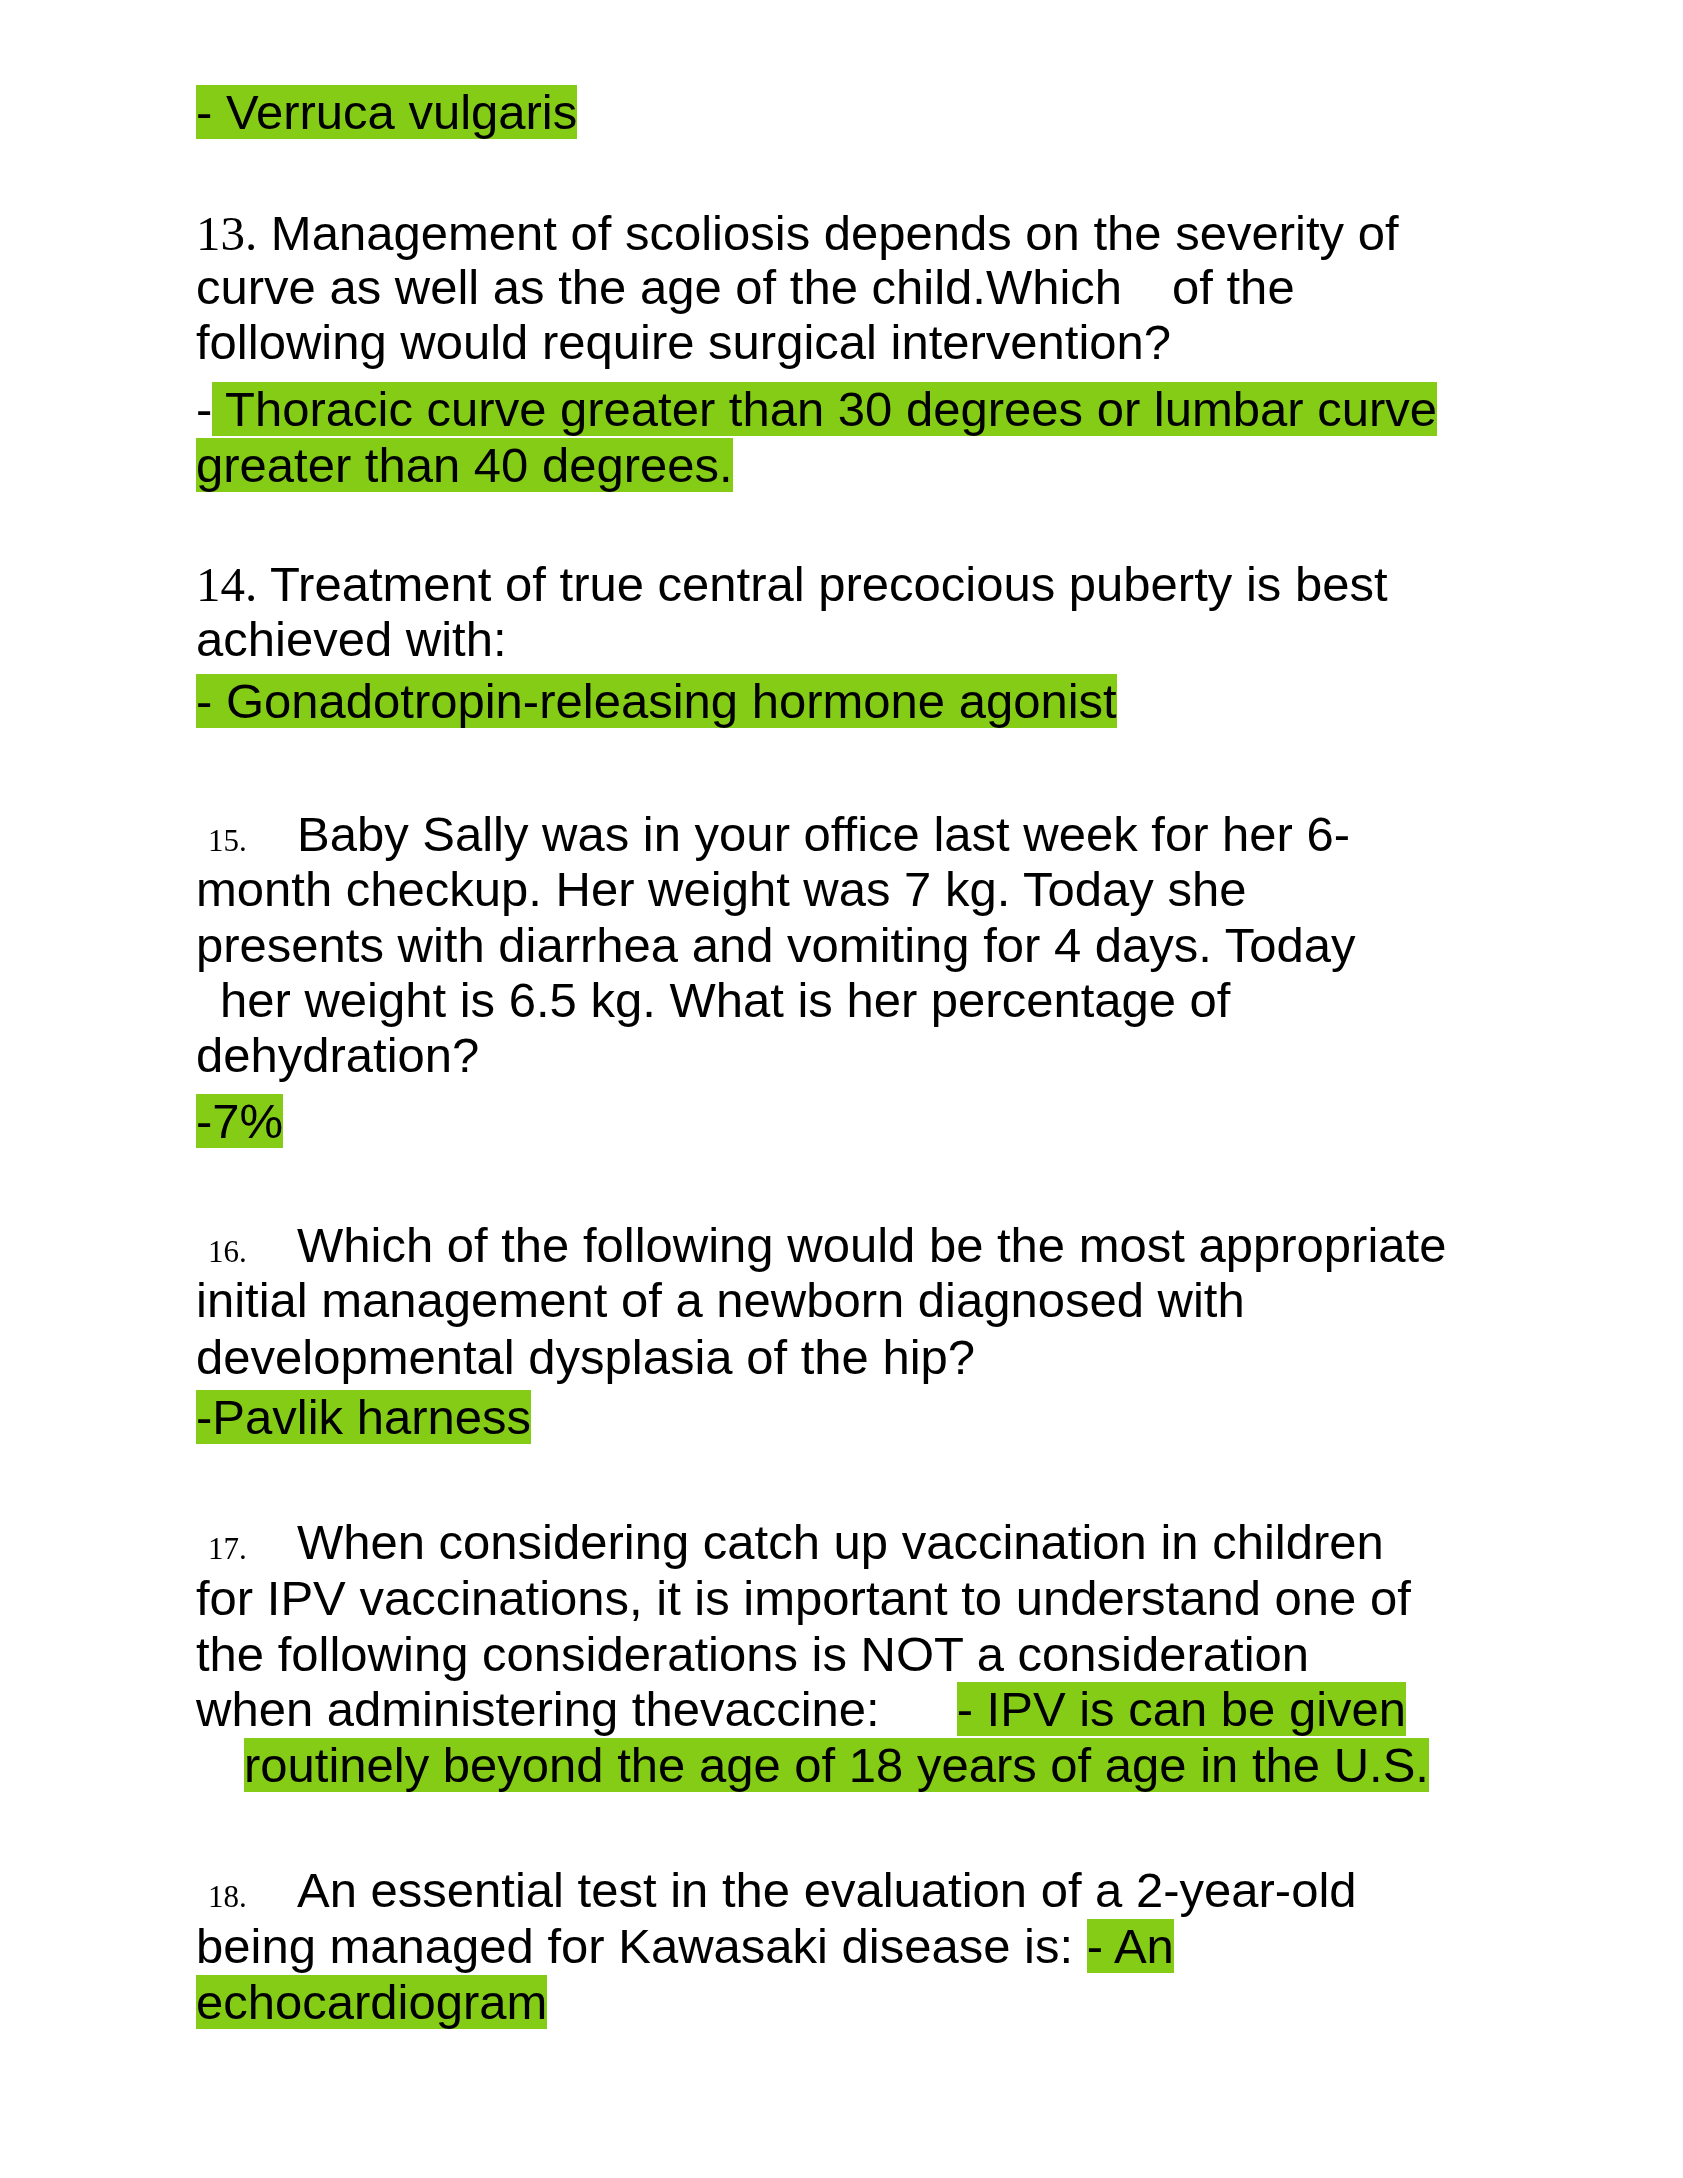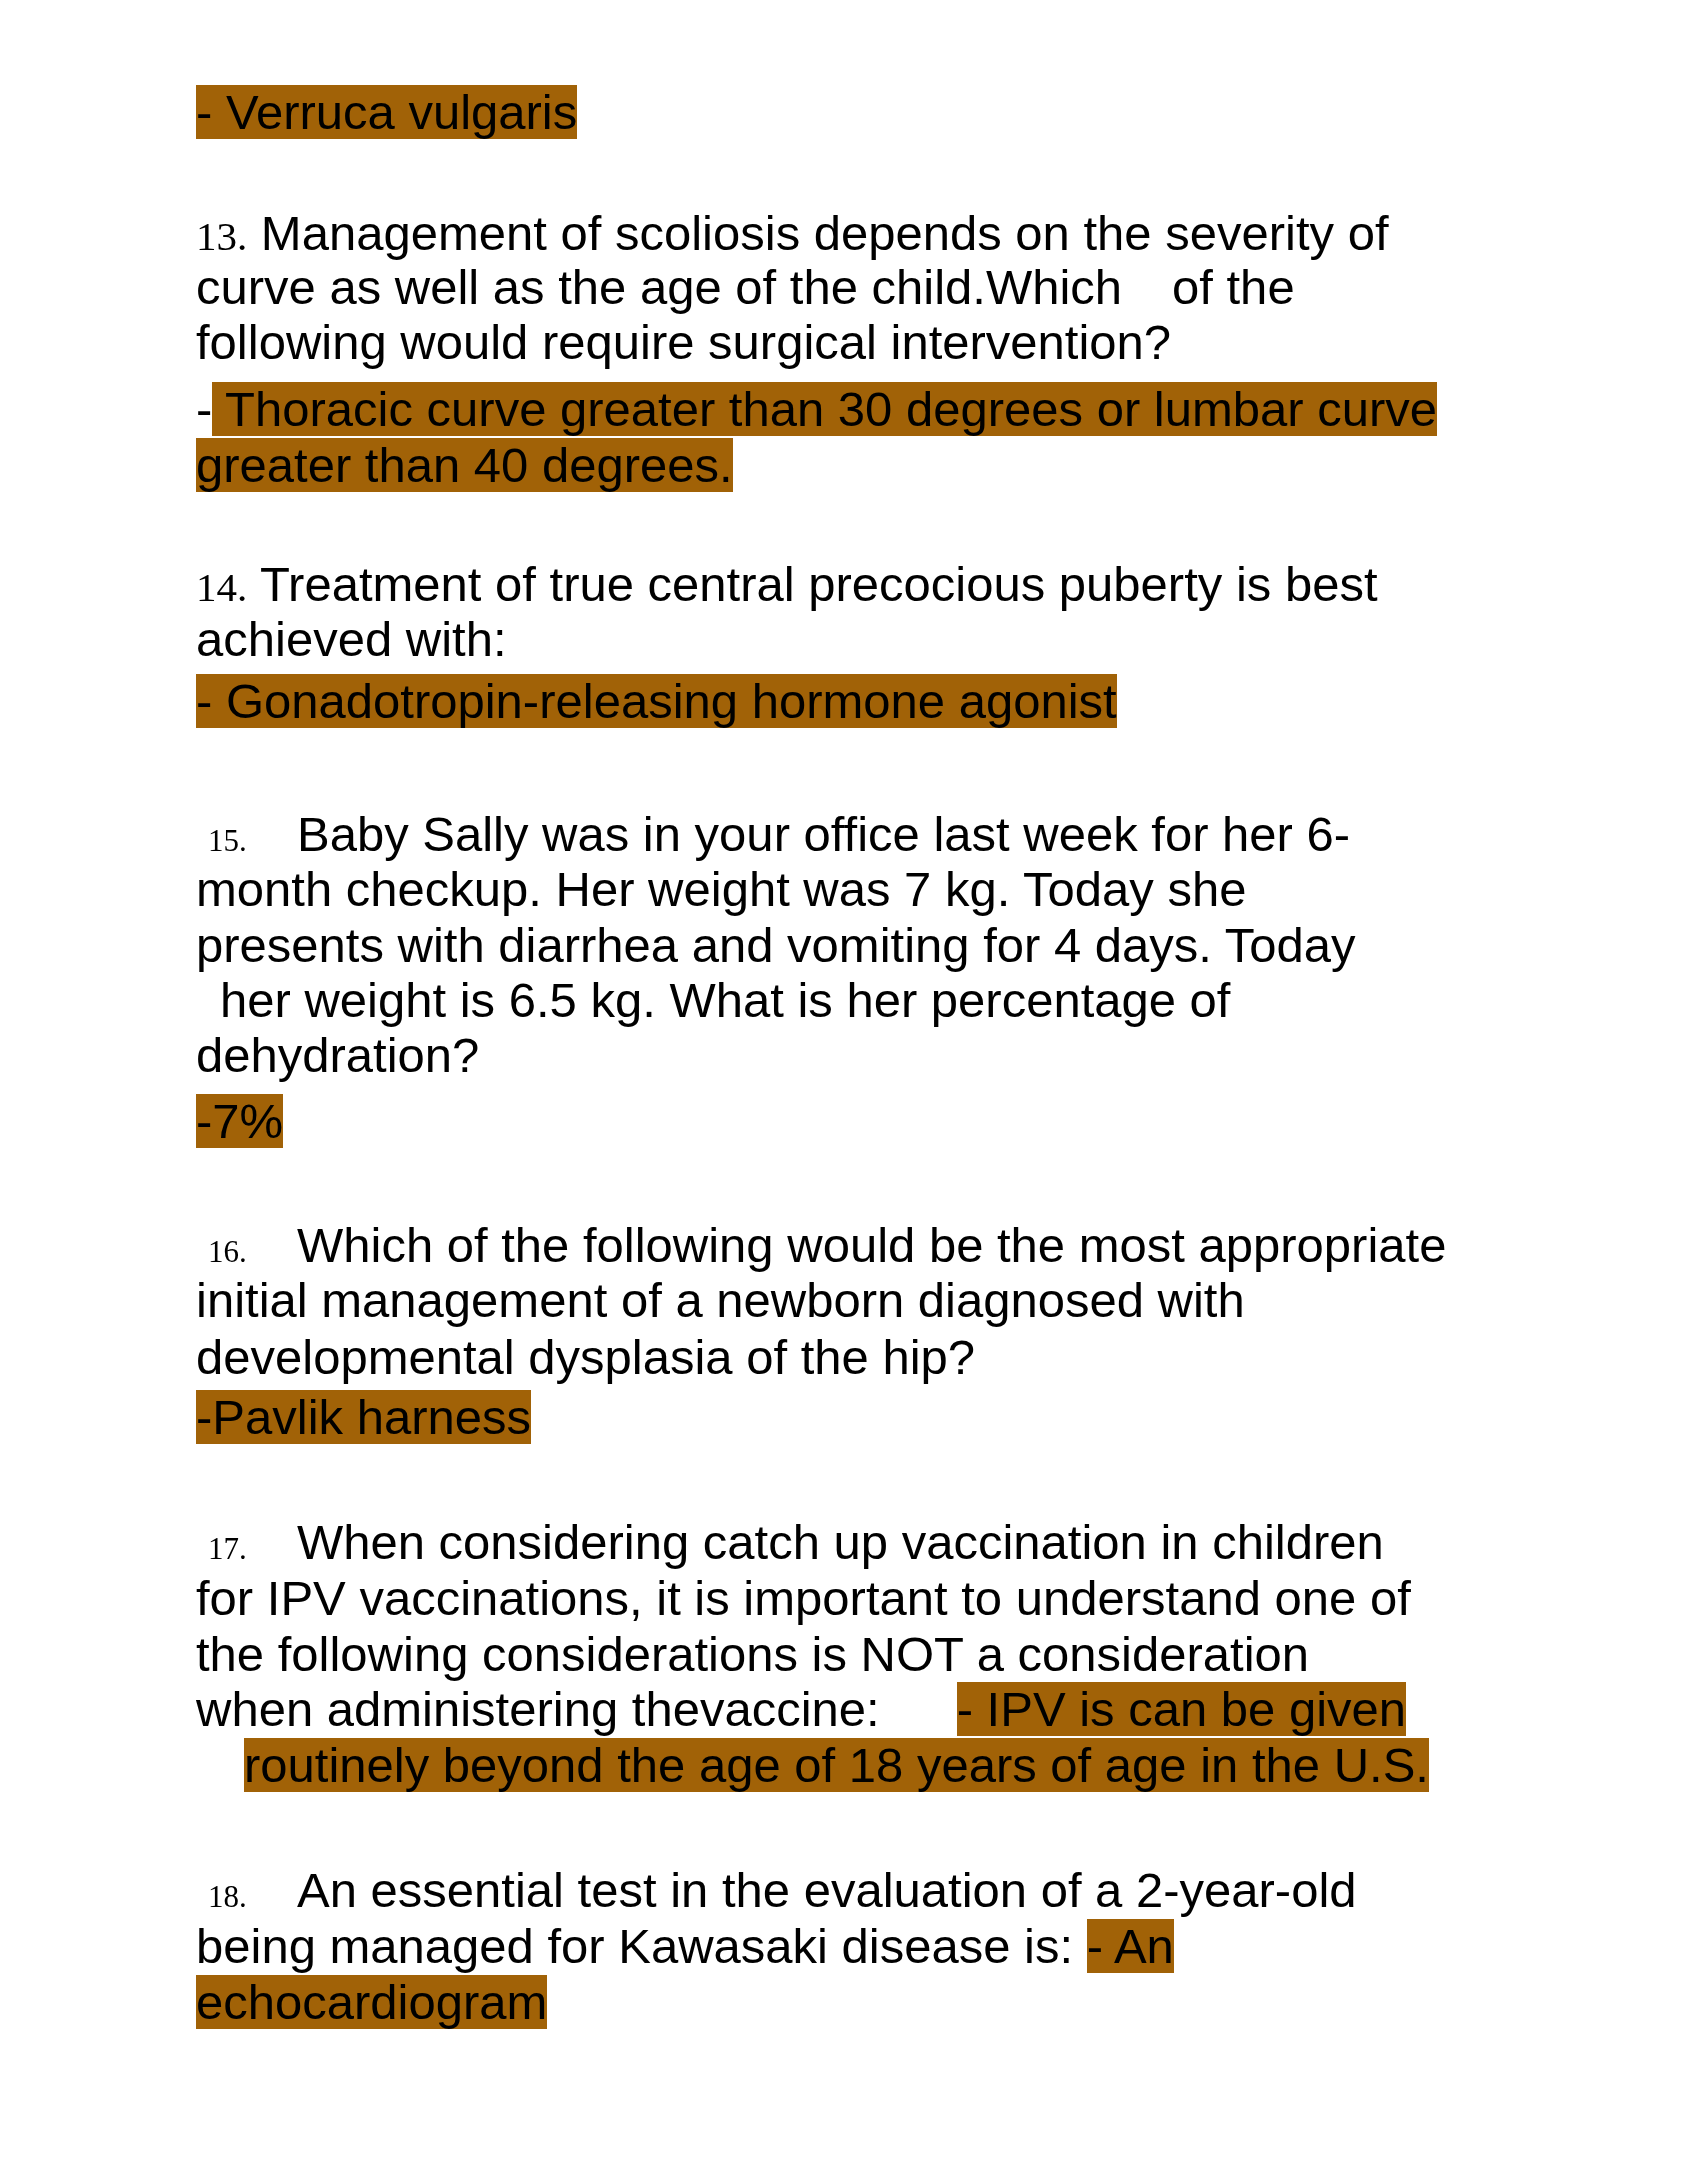--- a/index.html
+++ b/index.html
@@ -1,21 +1,21 @@
 <!DOCTYPE html>
 <html><head>
 <meta charset="utf-8">
 <style>
   html, body { margin:0; padding:0; background:#ffffff; }
   body { width:1683px; height:2178px; position:relative; overflow:hidden;
          font-family:"Liberation Sans", sans-serif; color:#000; }
   .line { position:absolute; left:196px; height:56px; line-height:56px;
           font-size:49px; white-space:nowrap; }
-  .hl { background:#a16207; }
-  .num-serif { font-family:"Liberation Serif", serif; font-size:41px; }
+  .hl { background:#84cc16; }
+  .num-serif { font-family:"Liberation Serif", serif; font-size:49px; }
   .num-small { font-family:"Liberation Serif", serif; font-size:31px; display:inline-block; width:89px;margin-left:12px; }
   .gap-which { display:inline-block; width:50px; }
   .gap-vaccine { display:inline-block; width:77px; }
 </style>
 </head>
 <body>
 
 <div class="line" style="top:84px;">
   <span class="hl">- Verruca vulgaris</span>
 </div>

